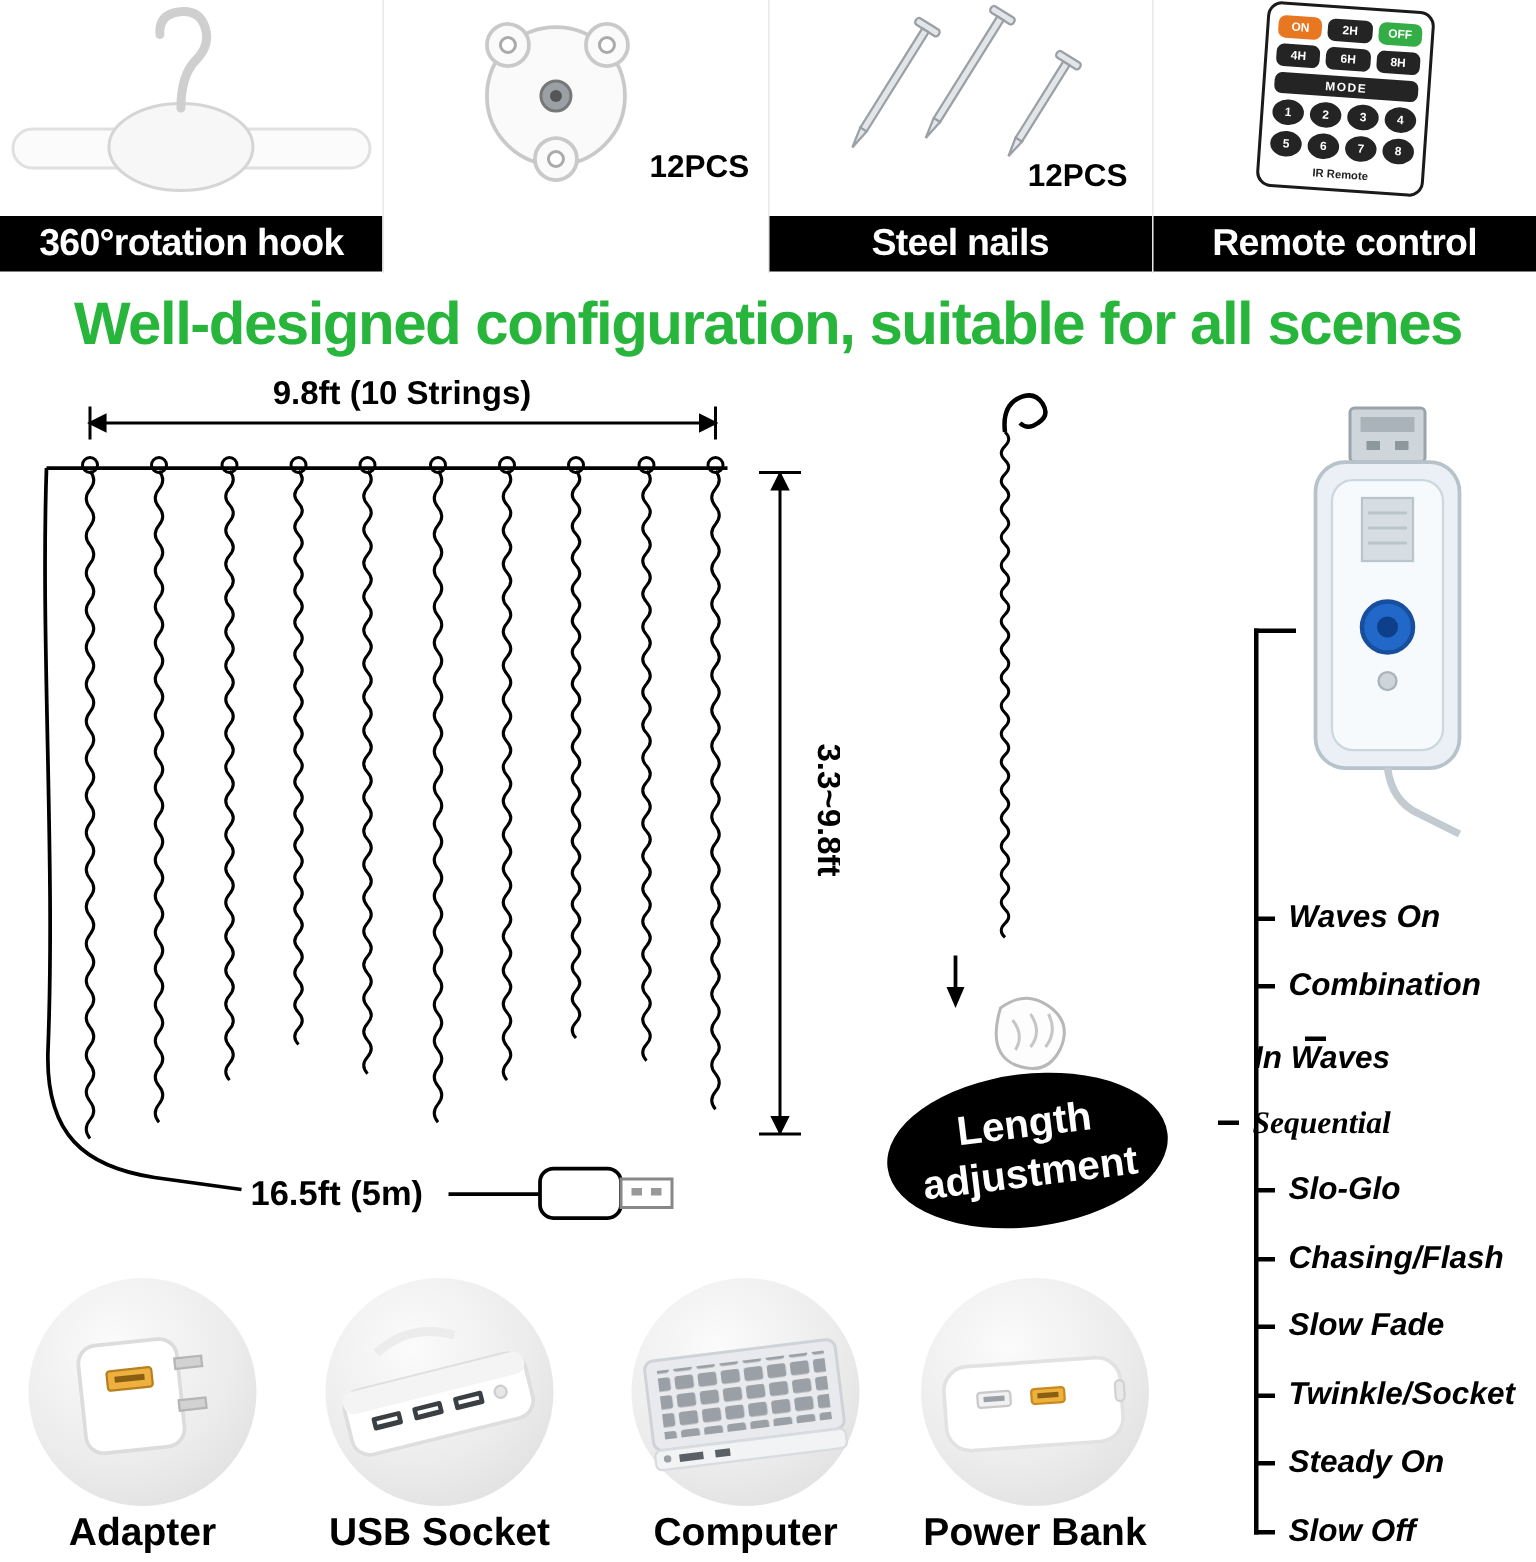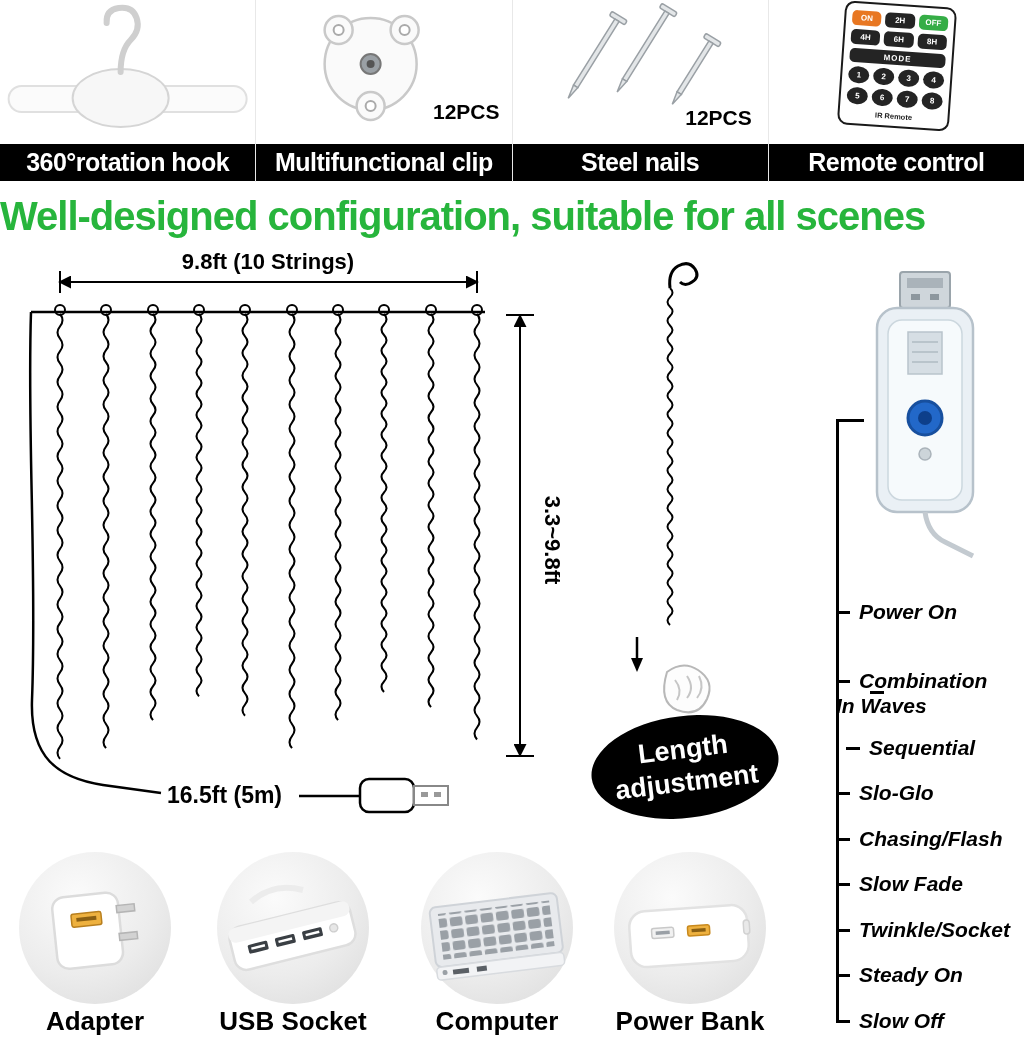--- a/index.html
+++ b/index.html
@@ -27,21 +27,21 @@
   .r-btn.orange { background:var(--btn-orange,#e87722); }
   .r-btn.green  { background:var(--btn-green,#35ad46); }
   .r-mode { height:14px; border-radius:5px; background:#242424; color:#fff; font-size:8px; font-weight:bold;
             display:flex; align-items:center; justify-content:center; letter-spacing:1px; }
   .r-grid { display:grid; grid-template-columns:repeat(4,1fr); gap:4px; }
   .r-dig { height:17px; border-radius:50%; background:#242424; color:#fff; font-size:8px; font-weight:bold;
            display:flex; align-items:center; justify-content:center; }
   .r-ir { text-align:center; font-size:7.5px; font-weight:bold; color:#222; margin-top:1px; }
 
   
-  .headline { position:absolute; left:0; top:194px; width:868px; text-align:center; font-size:40px; font-weight:bold;
+  .headline { position:absolute; left:0; top:194px; width:1024px; text-align:center; font-size:40px; font-weight:bold;
               color:var(--headline-green,#27b53c); letter-spacing:-1px; white-space:nowrap; }
 
   
   .curtain-svg { position:absolute; left:15px; top:252px; }
   .single-svg  { position:absolute; left:575px; top:252px; }
   .ctrl-svg    { position:absolute; left:852px; top:266px; }
   .dim-text { font-family:"Liberation Sans",sans-serif; font-size:22px; font-weight:bold; fill:#000; }
   .cord-text { font-family:"Liberation Sans",sans-serif; font-size:23px; font-weight:bold; fill:#000; }
   .ellipse-text { font-family:"Liberation Sans",sans-serif; font-size:27px; font-weight:bold; fill:#fff; }
 
@@ -79,21 +79,20 @@
         <circle cx="80" cy="28" r="14" fill="#fafafa" stroke="#c9c9c9" stroke-width="2.5"></circle>
         <circle cx="146" cy="28" r="14" fill="#fafafa" stroke="#c9c9c9" stroke-width="2.5"></circle>
         <circle cx="112" cy="104" r="14" fill="#fafafa" stroke="#c9c9c9" stroke-width="2.5"></circle>
         <circle cx="80" cy="28" r="5" fill="#fff" stroke="#aaa" stroke-width="2"></circle>
         <circle cx="146" cy="28" r="5" fill="#fff" stroke="#aaa" stroke-width="2"></circle>
         <circle cx="112" cy="104" r="5" fill="#fff" stroke="#aaa" stroke-width="2"></circle>
         <circle cx="112" cy="62" r="10" fill="#9aa0a5" stroke="#777" stroke-width="2"></circle>
         <circle cx="112" cy="62" r="4" fill="#555"></circle>
       </svg>
       <span class="badge badge-clip">12PCS</span>
-      <div class="panel-label">Multifunctional clip</div>
     </div>
 
     <div class="panel">
       <svg class="panel-art" viewBox="0 0 250 140">
         <g transform="translate(104 14) rotate(32)" fill="#e3e6e8" stroke="#9aa0a5" stroke-width="1.5">
           <rect x="-9" y="0" width="18" height="5" rx="2"></rect>
           <rect x="-2.5" y="5" width="5" height="78"></rect>
           <polygon points="-2.5,83 0,97 2.5,83"></polygon>
         </g>
         <g transform="translate(154 6) rotate(32)" fill="#e3e6e8" stroke="#9aa0a5" stroke-width="1.5">
@@ -262,31 +261,31 @@
     </g>
     <circle cx="73" cy="188" r="6" fill="#cdd5da" stroke="#aab3ba" stroke-width="1.5"></circle>
     <path d="M73 246 q3 22 20 30 q16 8 28 14" fill="none" stroke="#c3cad0" stroke-width="5"></path>
   </svg>
 
   <div class="mode-stub"></div>
   <div class="mode-line"></div>
 
   <div class="mode-item" style="left:836px; top:600px;">
     <span class="mode-tick"></span>
-    <span class="mode-label">Power On</span>
-  </div>
-  <div class="mode-item" style="left:836px; top:645px;margin-top:24px;">
+    <span class="mode-label">Waves On</span>
+  </div>
+  <div class="mode-item" style="left:836px; top:645px;">
     <span class="mode-tick"></span>
     <span class="mode-label">Combination</span>
   </div>
   <div class="mode-item" style="left:836px; top:691px;flex-direction:column;">
     <span class="mode-tick"></span>
     <span class="mode-label">In Waves</span>
   </div>
-  <div class="mode-item" style="left:846px; top:736px;">
+  <div class="mode-item" style="left:812px; top:736px;font-family:Liberation Serif, serif;">
     <span class="mode-tick"></span>
     <span class="mode-label">Sequential</span>
   </div>
   <div class="mode-item" style="left:836px; top:781px;justify-content:flex-end;">
     <span class="mode-tick"></span>
     <span class="mode-label">Slo-Glo</span>
   </div>
   <div class="mode-item" style="left:836px; top:827px;">
     <span class="mode-tick"></span>
     <span class="mode-label">Chasing/Flash</span>

